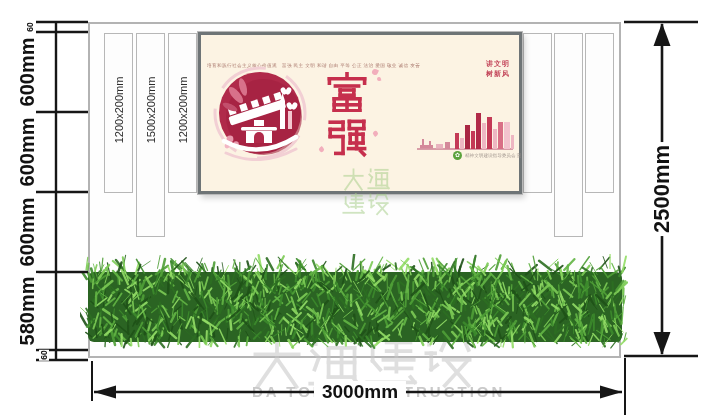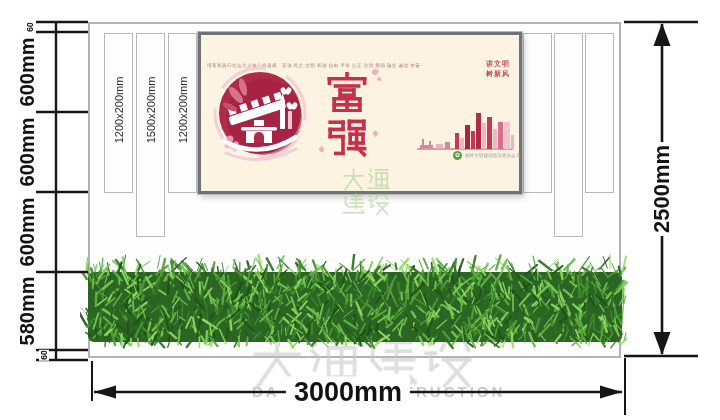--- a/index.html
+++ b/index.html
@@ -1494,14 +1494,14 @@
     <polygon points="662,355 653.5,332 670.5,332" fill="#161616"></polygon>
   </g>
 </svg>
 
 <div class="dimlabel rot" style="left:30px;top:27px;font-size:8.5px;padding:0 1px">60</div>
 <div class="dimlabel rot" style="left:27px;top:72px;font-size:20px">600mm</div>
 <div class="dimlabel rot" style="left:27px;top:152px;font-size:20px">600mm</div>
 <div class="dimlabel rot" style="left:27px;top:232px;font-size:20px">600mm</div>
 <div class="dimlabel rot" style="left:27px;top:311px;font-size:20px">580mm</div>
 <div class="dimlabel rot" style="left:44px;top:355px;font-size:8.5px;padding:0 1px">60</div>
-<div class="dimlabel" style="left:348px;top:392px;font-size:27px;padding:0 8px">3000mm</div>
+<div class="dimlabel" style="left:360px;top:392px;font-size:19px;padding:0 8px">3000mm</div>
 <div class="dimlabel rot" style="left:662px;top:189px;font-size:22px">2500mm</div>
 
 </body></html>

